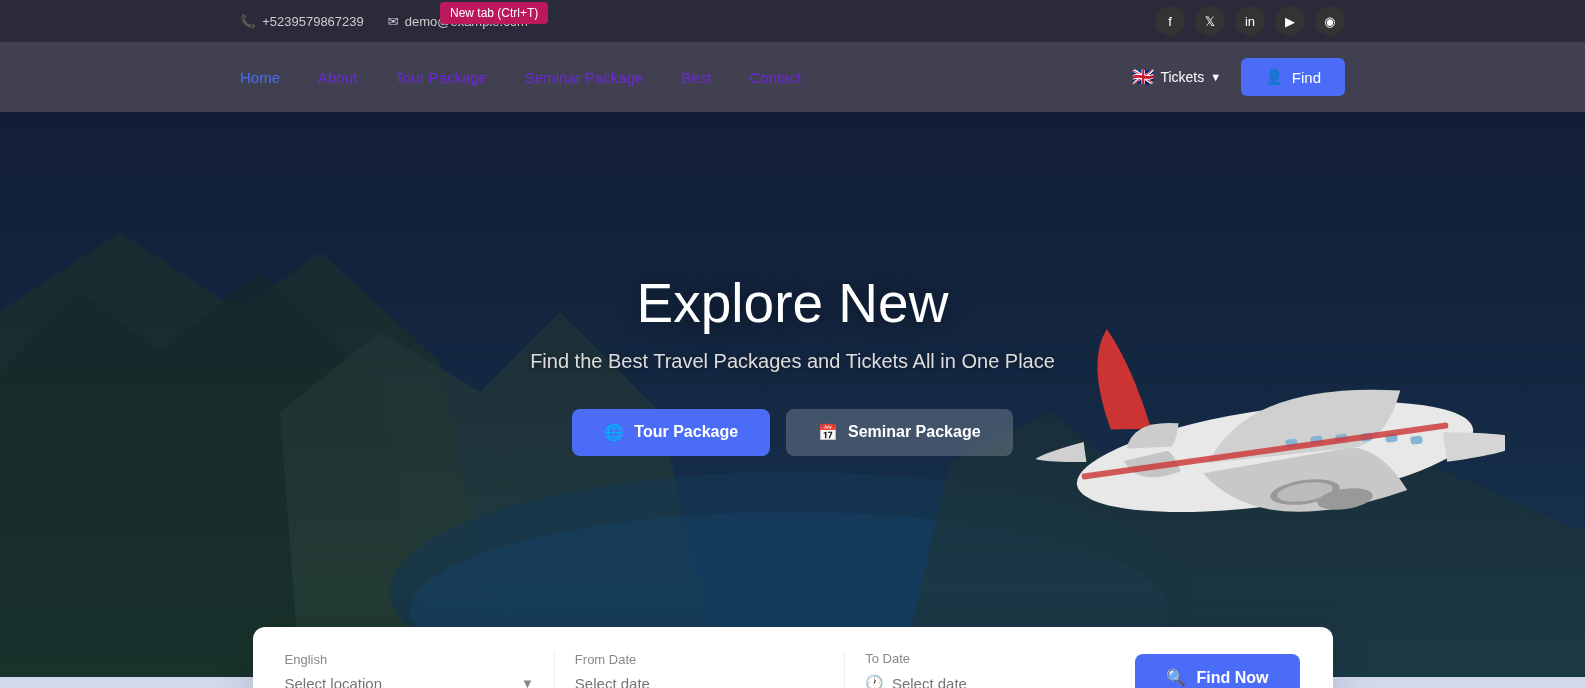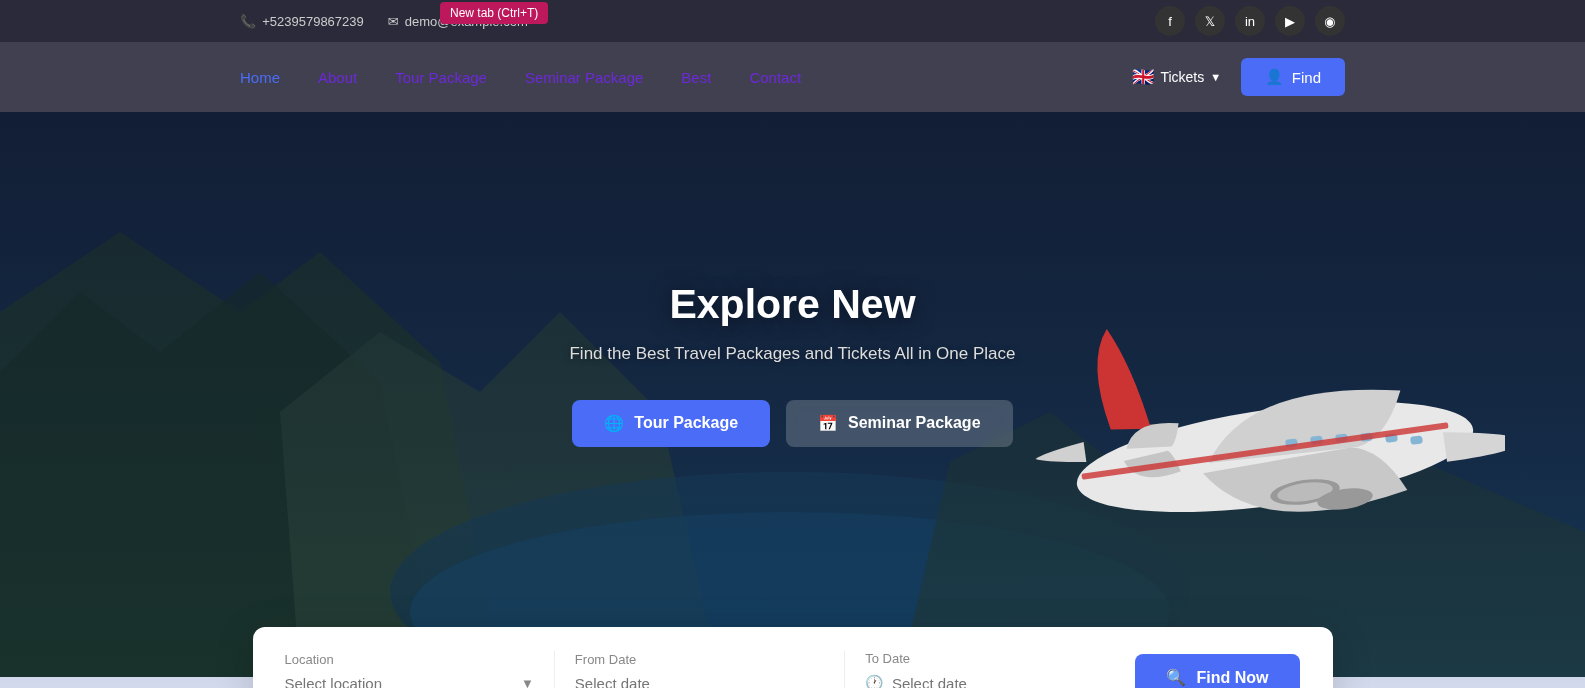--- a/index.html
+++ b/index.html
@@ -134,28 +134,28 @@
       height: 340px;
     }
 
     .hero-content {
       position: relative;
       z-index: 3;
       text-align: center;
       margin-top: -60px;
     }
     .hero-title {
-      font-size: 41px;
-      font-weight: 700;
+      font-size: 55px;
+      font-weight: 400;
       color: white;
       line-height: 1.1;
       text-shadow: 0 2px 20px rgba(0,0,0,0.5);
     }
     .hero-subtitle {
-      font-size: 17px;
+      font-size: 20px;
       color: #ddd;
       margin-top: 16px;
       text-shadow: 0 1px 6px rgba(0,0,0,0.4);
     }
     .hero-buttons {
       display: flex;
       gap: 16px;
       justify-content: center;
       margin-top: 36px;
     }
@@ -384,21 +384,21 @@
         <span>📅</span>
         <span>Seminar Package</span>
       </button>
     </div>
   </div>
 </div>
 
 <div style="background: linear-gradient(180deg, #c8d0e8 0%, #dde3f0 100%); padding-bottom: 0; min-height: 120px;">
   <div class="search-bar">
     <div class="search-field">
-      <label>Location</label>
+      <label>English</label>
       <div class="search-input-wrap">
         <input type="text" placeholder="Select location" style="">
         <span class="chevron">▼</span>
       </div>
     </div>
     <div class="search-divider"></div>
     <div class="search-field">
       <label>From Date</label>
       <div class="search-input-wrap">
         <input type="text" placeholder="Select date" style="">

